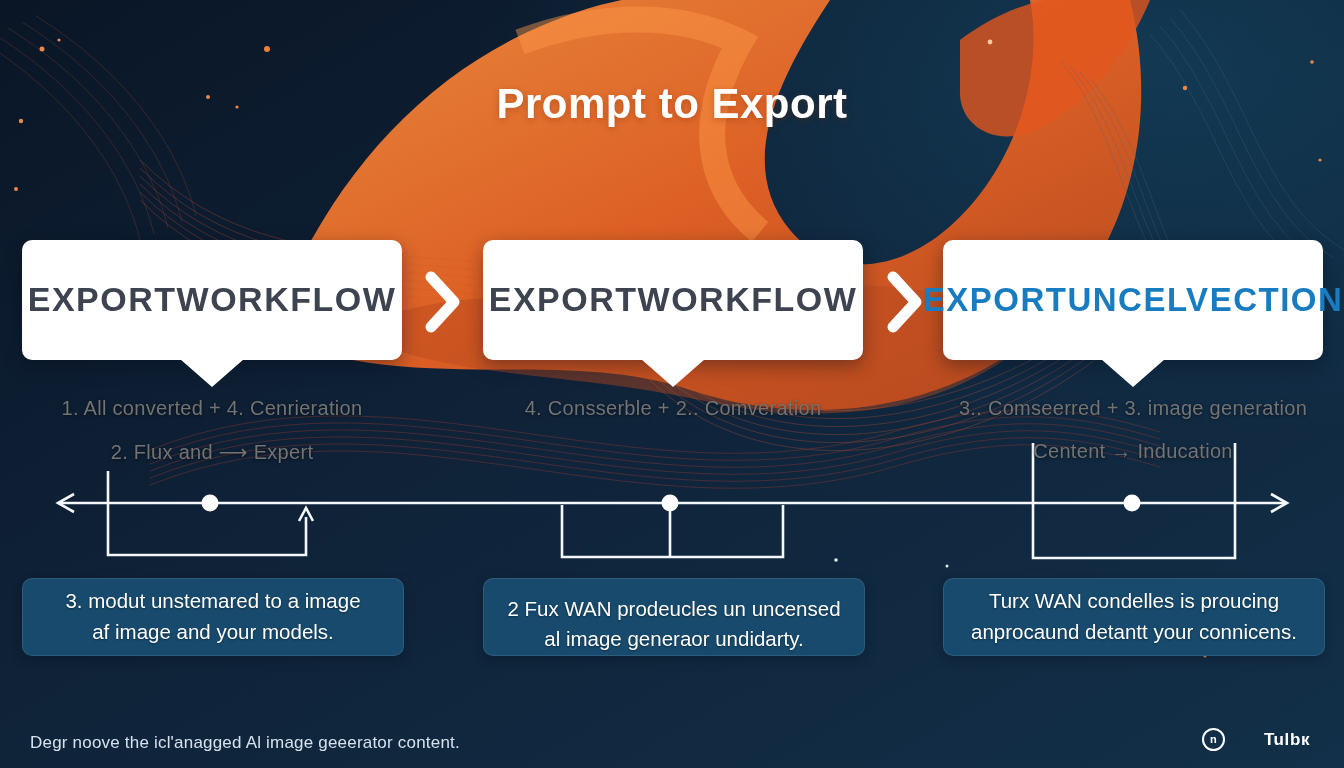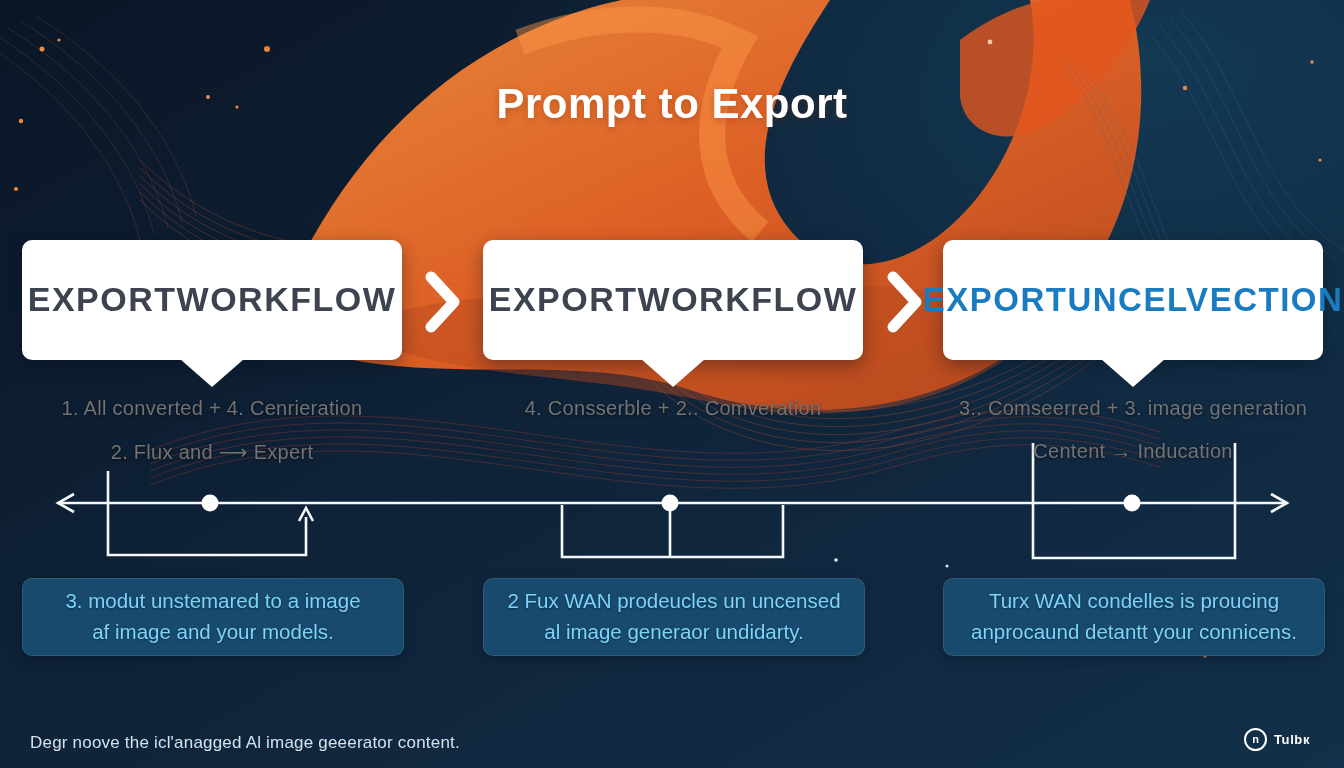--- a/index.html
+++ b/index.html
@@ -40,40 +40,40 @@
   .step-row{
     position:absolute;width:380px;text-align:center;color:#737373;font-size:20px;
     z-index:3;text-shadow:0 1px 3px rgba(0,0,0,.55);letter-spacing:.3px;white-space:nowrap;
   }
   .r1{top:397px;} .r2{top:440px;}
   .col1{left:22px;} .col2{left:483px;} .col3{left:943px;}
 
   .note{
     position:absolute;top:578px;width:380px;height:76px;background:#174a6c;
     border-radius:10px;display:flex;flex-direction:column;justify-content:center;
-    text-align:center;color:#7dd3fc;font-size:20.5px;line-height:1.5;z-index:3;
+    text-align:center;color:#ffffff;font-size:20.5px;line-height:1.5;z-index:3;
     border:1px solid rgba(255,255,255,.10);box-shadow:0 4px 12px rgba(4,12,26,.3);
     text-shadow:0 1px 2px rgba(0,0,0,.4);
   }
-  .note.n1{left:22px;} .note.n2{left:483px;} .note.n3{left:943px;}
+  .note.n1{left:22px;} .note.n2{left:483px;justify-content:flex-end;} .note.n3{left:943px;}
 
   .footer-note{
     position:absolute;left:30px;top:733px;font-size:17px;color:#d5e2ee;
     z-index:3;letter-spacing:.2px;
   }
   .brand{
     position:absolute;right:34px;top:728px;display:flex;align-items:center;gap:7px;
     z-index:3;color:#ffffff;
   }
   .logo-circle{
     width:19px;height:19px;border:2.5px solid #ffffff;border-radius:50%;
     display:flex;align-items:center;justify-content:center;
     font-size:11px;font-weight:700;color:#ffffff;line-height:1;
   }
-  .brand .name{font-size:13px;font-weight:700;letter-spacing:.6px;}
+  .brand .name{font-size:17px;font-weight:700;letter-spacing:.6px;margin-left:32px;}
 </style>
 </head>
 <body>
 
 <div class="stage">
 
   <svg class="bg" width="1344" height="768" viewBox="0 0 1344 768">
     <defs>
       <linearGradient id="bgG" x1="0" y1="0" x2="1" y2="1">
         <stop offset="0" stop-color="#0a1626"></stop>

